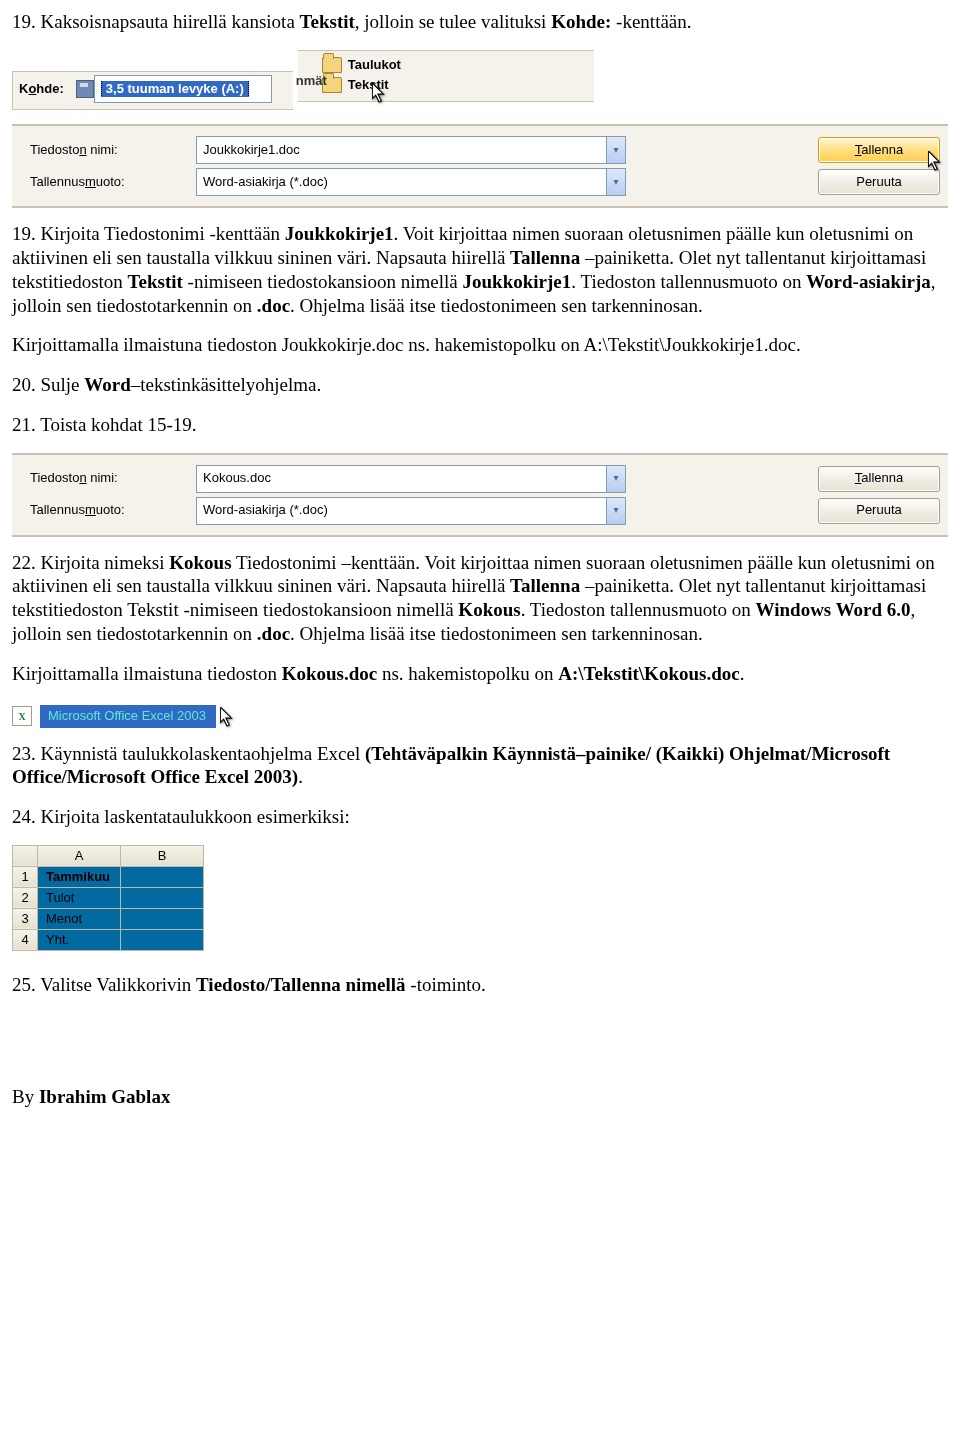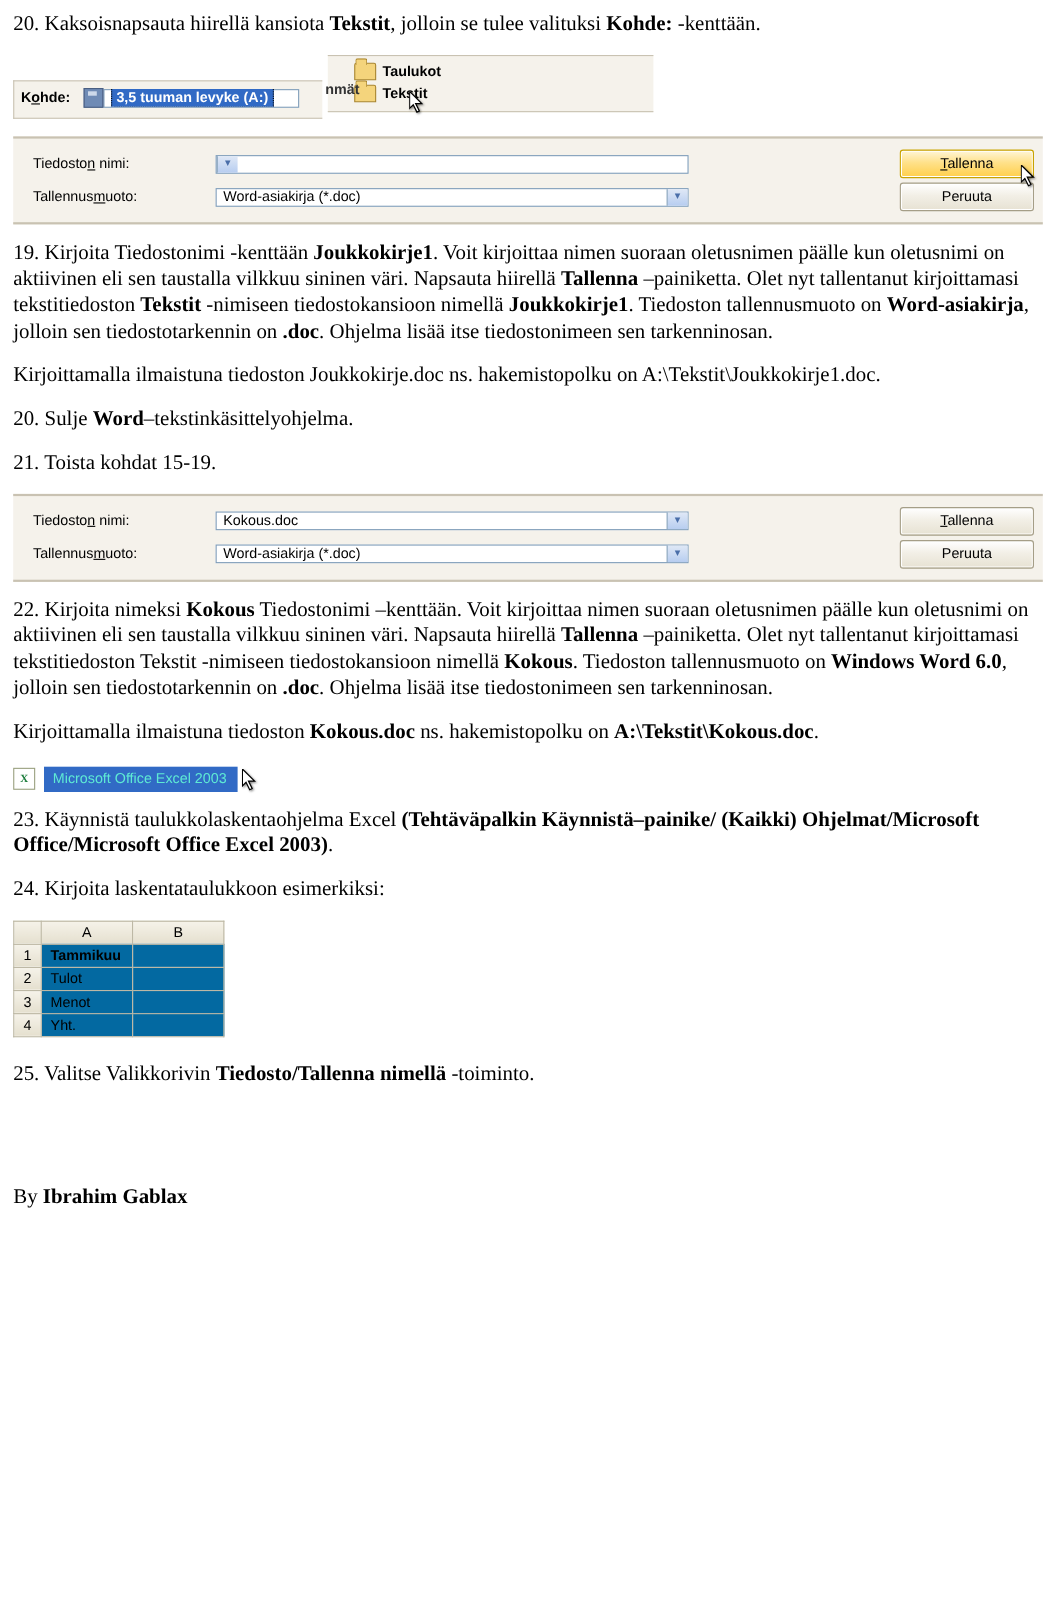--- a/index.html
+++ b/index.html
@@ -20,21 +20,21 @@
     background: #f5f2eb;
     border: 1px solid #c9c2b2;
     font-weight: bold;
   }
   .xp-row { display: flex; align-items: center; }
   .xp-label { font-family: Tahoma, sans-serif; font-size: 13px; color: #000; padding: 4px 8px 4px 6px; white-space: nowrap; }
   .xp-underline { text-decoration: underline; }
 
   .xp-combo {
     display: flex; align-items: center;
-    height: 17px;
+    height: 28px;
     background: #fff;
     border: 1px solid #7f9db9;
     font-family: Tahoma, sans-serif; font-size: 13px;
     box-sizing: border-box;
   }
   .xp-combo .txt { padding: 0 6px; flex: 1; white-space: nowrap; overflow: hidden; }
   .xp-combo .arrow {
     width: 18px; height: 100%;
     background: linear-gradient(#dfe8f6,#b7cdf0);
     border-left: 1px solid #7f9db9;
@@ -143,21 +143,21 @@
 
   .byline { margin-top: 88px; }
 </style>
 </head>
 <body>
 
 
 
 
 <p>
-  <span>20. Kaksoisnapsauta hiirellä kansiota </span><span class="bold">Tekstit</span><span>, jolloin se tulee valituksi </span><span class="bold">Kohde:</span><span> -kenttään.</span>
+  <span>19. Kaksoisnapsauta hiirellä kansiota </span><span class="bold">Tekstit</span><span>, jolloin se tulee valituksi </span><span class="bold">Kohde:</span><span> -kenttään.</span>
 </p>
 
 
 <div class="xp-panel top-panel">
   <div class="xp-row">
     <span class="xp-label">
       <span>K</span><span class="xp-underline">o</span><span>hde:</span>
     </span>
     <span class="floppy-icon"></span>
     <div class="xp-combo selected cmb">
@@ -184,20 +184,21 @@
   <span class="nm-left">nmät</span>
 </div>
 
 
 <div class="saveas">
   <div class="row">
     <span class="xp-label lbl">
       <span>Tiedosto</span><span class="xp-underline">n</span><span> nimi:</span>
     </span>
     <div class="xp-combo cmb">
+      <span class="txt">Joukkokirje1.doc</span>
         <span class="arrow">▾</span>
     </div>
     <div class="btns" style="position:relative;">
       <div class="xp-btn hot">
         <span><span class="xp-underline">T</span>allenna</span>
       </div>
       <span class="cursor" style="right:-2px; top:14px;">
         <svg viewBox="0 0 12 18" width="14" height="20">
             <path d="M0 0 L0 14 L3 11 L6 17 L8 16 L5 10 L10 10 Z" fill="#fff" stroke="#000" stroke-width="1"></path>
           </svg>

